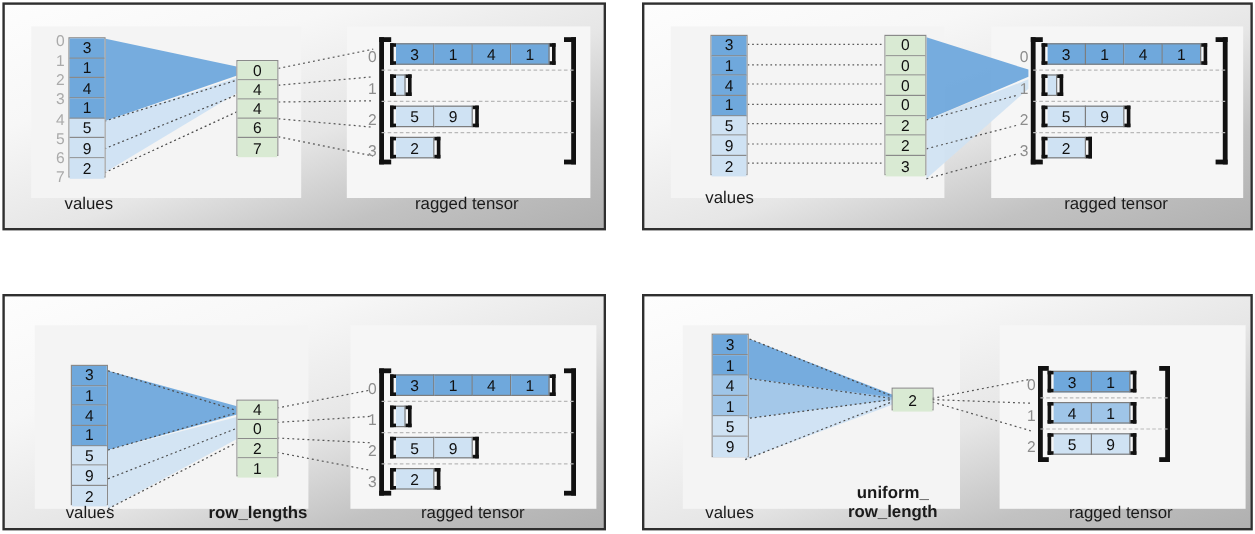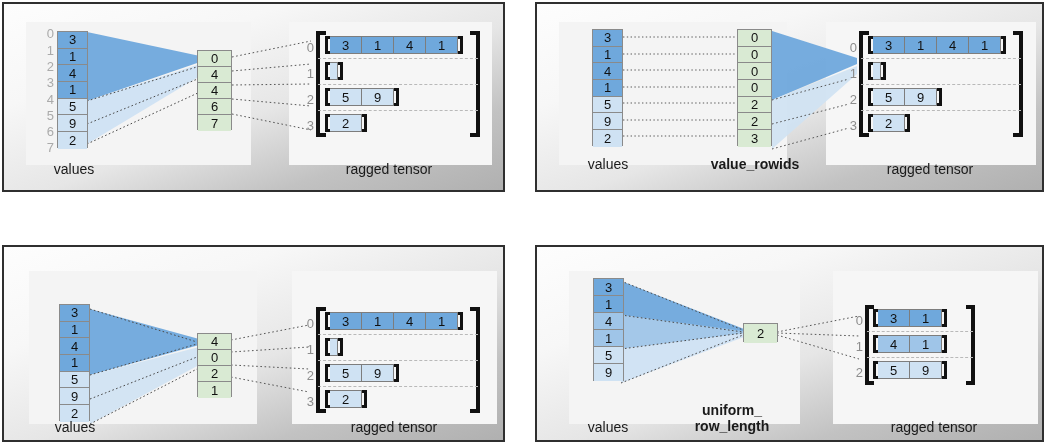--- a/index.html
+++ b/index.html
@@ -234,21 +234,20 @@
       <div class="cell green" style="height:16.7px;">0</div>
       <div class="cell green" style="height:16.7px;">0</div>
       <div class="cell green" style="height:16.7px;">0</div>
       <div class="cell green" style="height:16.7px;">0</div>
       <div class="cell green" style="height:16.7px;">2</div>
       <div class="cell green" style="height:16.7px;">2</div>
       <div class="cell green" style="height:16.7px;">3</div>
     </div>
 
     <div class="cap" style="left:34px;top:152px;width:74px;">values</div>
-    <div class="cap bold" style="left:148px;top:152px;width:140px;">value_rowids</div>
     <div class="cap" style="left:318px;top:157px;width:150px;">ragged tensor</div>
 
     <div class="rt" style="left:322px;top:27px;width:164px;height:106px;">
       <div class="brk big l" style="left:0px;top:0px;width:10px;height:106px;"></div>
       <div class="brk big r" style="left:154px;top:0px;width:10px;height:106px;"></div>
       <div class="dashrow" style="left:2px;top:27px;width:160px;"></div>
       <div class="dashrow" style="left:2px;top:53px;width:160px;"></div>
       <div class="dashrow" style="left:2px;top:79px;width:160px;"></div>
 
       <div class="rtrow" style="left:9px;top:5px;">
@@ -315,20 +314,21 @@
     </div>
 
     <div class="col" style="left:193px;top:86px;width:35px;height:64px;">
       <div class="cell green" style="height:16px;">4</div>
       <div class="cell green" style="height:16px;">0</div>
       <div class="cell green" style="height:16px;">2</div>
       <div class="cell green" style="height:16px;">1</div>
     </div>
 
     <div class="cap" style="left:34px;top:172px;width:74px;">values</div>
+    <div class="cap bold" style="left:143px;top:172px;width:136px;">row_lengths</div>
     <div class="cap" style="left:315px;top:172px;width:150px;">ragged tensor</div>
 
     <div class="rt" style="left:312px;top:60px;width:164px;height:106px;">
       <div class="brk big l" style="left:0px;top:0px;width:10px;height:106px;"></div>
       <div class="brk big r" style="left:154px;top:0px;width:10px;height:106px;"></div>
       <div class="dashrow" style="left:2px;top:27px;width:160px;"></div>
       <div class="dashrow" style="left:2px;top:53px;width:160px;"></div>
       <div class="dashrow" style="left:2px;top:79px;width:160px;"></div>
 
       <div class="rtrow" style="left:9px;top:5px;">
@@ -391,21 +391,21 @@
       <div class="cell blue-m" style="height:17px;">1</div>
       <div class="cell blue-l" style="height:17px;">5</div>
       <div class="cell blue-l" style="height:17px;">9</div>
     </div>
 
     <div class="col" style="left:206px;top:76px;width:35px;height:19px;">
       <div class="cell green" style="height:19px;">2</div>
     </div>
 
     <div class="cap" style="left:31px;top:172px;width:80px;">values</div>
-    <div class="cap bold" style="left:132px;top:155px;width:126px;text-align:center;">uniform_
+    <div class="cap bold" style="left:144px;top:155px;width:126px;text-align:center;">uniform_
 row_length</div>
     <div class="cap" style="left:322px;top:172px;width:150px;">ragged tensor</div>
 
     <div class="rt" style="left:328px;top:58px;width:110px;height:80px;">
       <div class="brk big l" style="left:0px;top:0px;width:9px;height:80px;"></div>
       <div class="brk big r" style="left:101px;top:0px;width:9px;height:80px;"></div>
       <div class="dashrow" style="left:2px;top:26px;width:106px;"></div>
       <div class="dashrow" style="left:2px;top:52px;width:106px;"></div>
 
       <div class="rtrow" style="left:8px;top:4px;">

